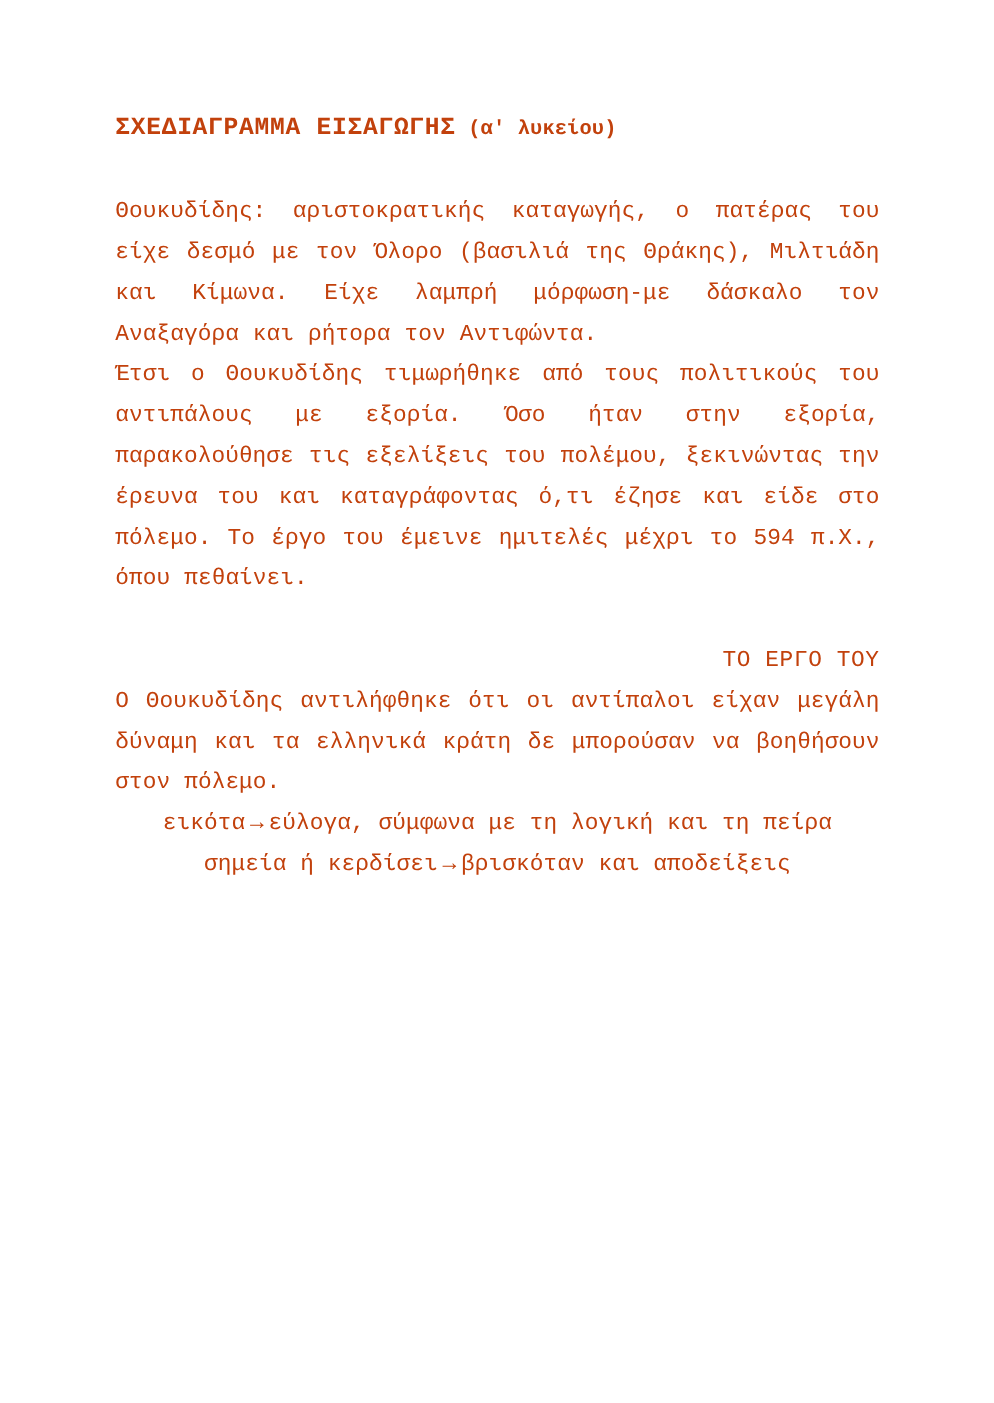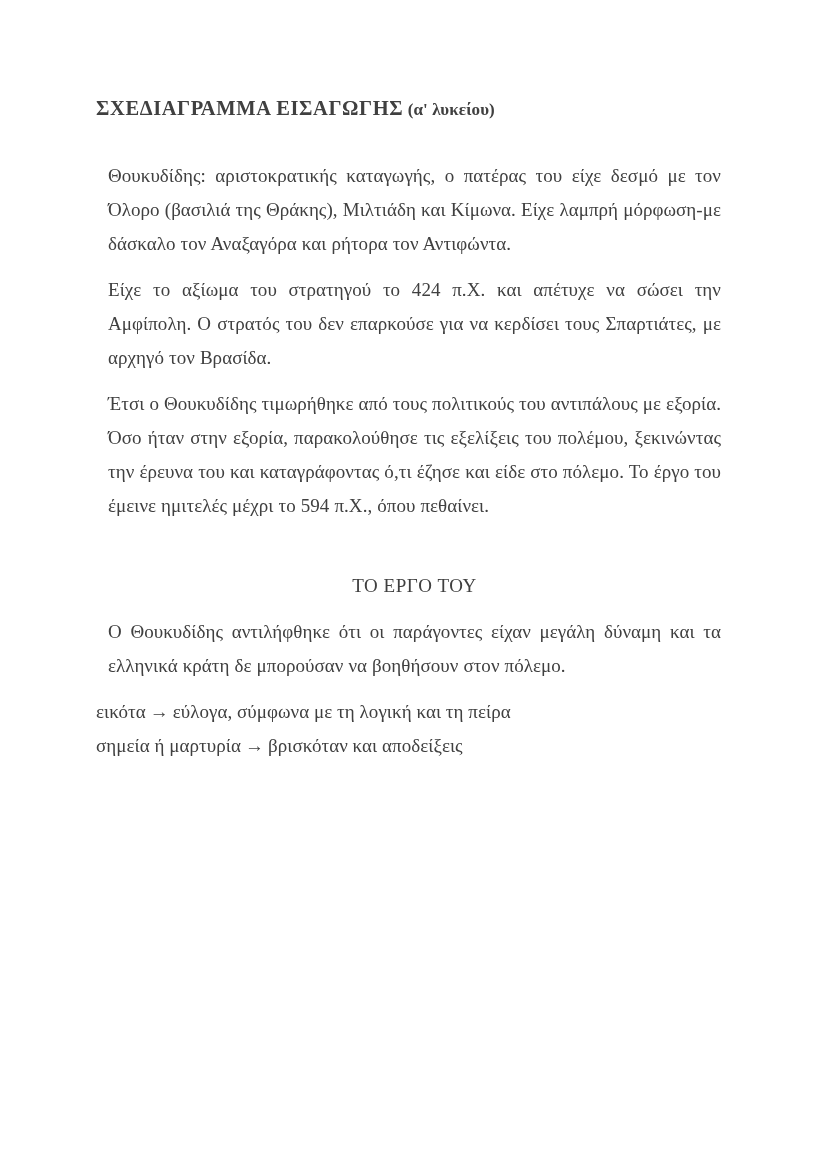--- a/index.html
+++ b/index.html
@@ -7,22 +7,22 @@
     margin: 0;
     padding: 0;
     background: #ffffff;
   }
   .page {
     position: relative;
     width: 828px;
     height: 1169px;
     background: #ffffff;
     overflow: hidden;
-    font-family: Liberation Serif, serif;
-    color: #404040;
+    font-family: Liberation Mono, monospace;
+    color: #c2410c;
     -webkit-font-smoothing: antialiased;
   }
   .content {
     position: absolute;
     left: 96px;
     top: 96px;
     width: 637px;
   }
 
   
@@ -40,75 +40,74 @@
     letter-spacing: 0.6px;
   }
   .doc-title .title-sub {
     font-size: 17px;
     font-weight: bold;
     letter-spacing: 0.1px;
   }
 
   
   .para {
-    margin: 12px;
+    margin: 0;
     font-size: 19px;
     line-height: 34px;
     text-align: justify;
     text-justify: inter-word;
     letter-spacing: 0.05px;
     word-spacing: 0.2px;
   }
 
   
   .section-gap {
     height: 34px;
   }
   .section-heading {
     margin: 0;
     font-size: 19px;
     font-weight: normal;
     line-height: 34px;
     letter-spacing: 0.5px;
-    text-align: center;
+    text-align: right;
   }
 
   
   .arrow-line {
     margin: 0;
     font-size: 19px;
     line-height: 34px;
-    text-align: left;
+    text-align: center;
     letter-spacing: 0.05px;
   }
   .arrow-glyph {
     padding: 0 4px;
   }
 </style>
 </head>
 <body>
 
 <div class="page">
   <div class="content">
 
     <h1 class="doc-title">
       <span class="title-main">ΣΧΕΔΙΑΓΡΑΜΜΑ ΕΙΣΑΓΩΓΗΣ</span><span class="title-sub"> <span>(α' λυκείου)</span></span>
     </h1>
 
     <p class="para">Θουκυδίδης: αριστοκρατικής καταγωγής, ο πατέρας του είχε δεσμό με τον Όλορο (βασιλιά της Θράκης), Μιλτιάδη και Κίμωνα. Είχε λαμπρή μόρφωση-με δάσκαλο τον Αναξαγόρα και ρήτορα τον Αντιφώντα.</p>
-    <p class="para">Είχε το αξίωμα του στρατηγού το 424 π.Χ. και απέτυχε να σώσει την Αμφίπολη. Ο στρατός του δεν επαρκούσε για να κερδίσει τους Σπαρτιάτες, με αρχηγό τον Βρασίδα.</p>
     <p class="para">Έτσι ο Θουκυδίδης τιμωρήθηκε από τους πολιτικούς του αντιπάλους με εξορία. Όσο ήταν στην εξορία, παρακολούθησε τις εξελίξεις του πολέμου, ξεκινώντας την έρευνα του και καταγράφοντας ό,τι έζησε και είδε στο πόλεμο. Το έργο του έμεινε ημιτελές μέχρι το 594 π.Χ., όπου πεθαίνει.</p>
 
     <div class="section-gap"></div>
 
     <h2 class="section-heading">ΤΟ ΕΡΓΟ ΤΟΥ</h2>
 
-    <p class="para">Ο Θουκυδίδης αντιλήφθηκε ότι οι παράγοντες είχαν μεγάλη δύναμη και τα ελληνικά κράτη δε μπορούσαν να βοηθήσουν στον πόλεμο.</p>
+    <p class="para">Ο Θουκυδίδης αντιλήφθηκε ότι οι αντίπαλοι είχαν μεγάλη δύναμη και τα ελληνικά κράτη δε μπορούσαν να βοηθήσουν στον πόλεμο.</p>
 
     <p class="arrow-line">
       <span>εικότα</span><span class="arrow-glyph">→</span><span>εύλογα, σύμφωνα με τη λογική και τη πείρα</span>
     </p>
     <p class="arrow-line">
-      <span>σημεία ή μαρτυρία</span><span class="arrow-glyph">→</span><span>βρισκόταν και αποδείξεις</span>
+      <span>σημεία ή κερδίσει</span><span class="arrow-glyph">→</span><span>βρισκόταν και αποδείξεις</span>
     </p>
 
   </div>
 </div>
 
 </body></html>

